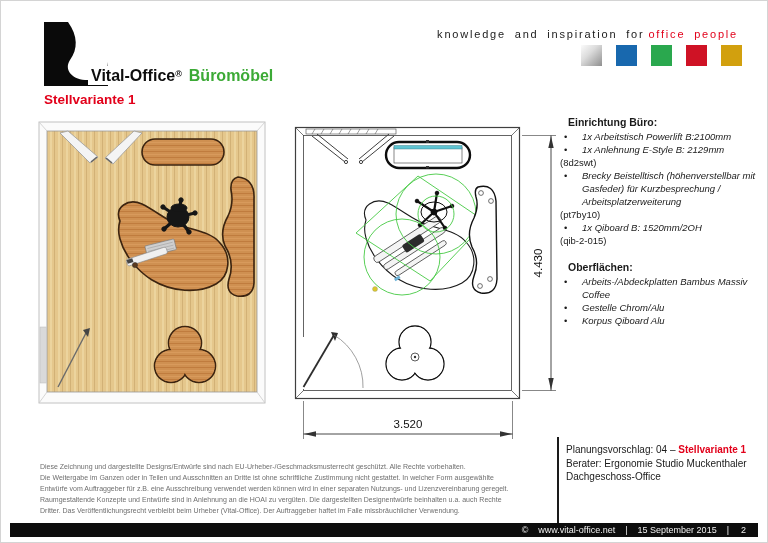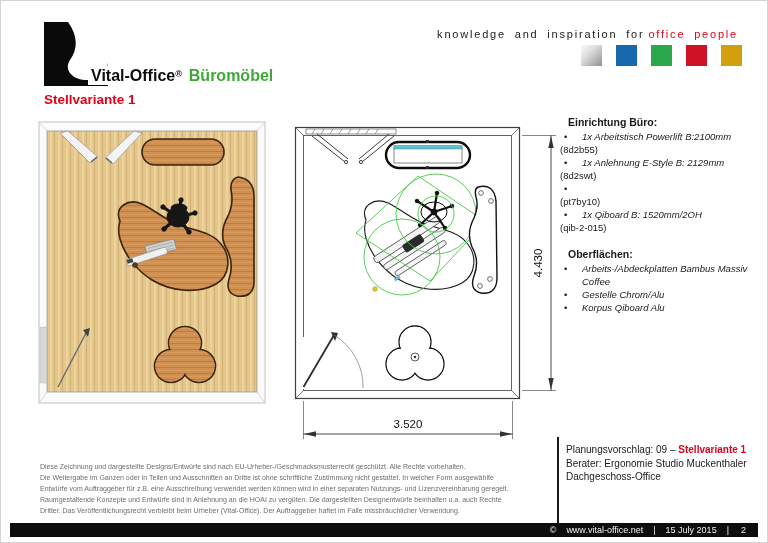--- a/index.html
+++ b/index.html
@@ -298,28 +298,28 @@
   </g>
 </svg>
 
 <div class="info-col">
   <div class="info-heading">Einrichtung Büro:</div>
 
   <div class="item">
       <span class="b">•</span>
       <span class="t">1x Arbeitstisch Powerlift B:2100mm</span>
     </div>
-  <div class="item code">(8d2b55)</div>
   <div class="item">
       <span class="b">•</span>
       <span class="t">1x Anlehnung E-Style B: 2129mm</span>
     </div>
   <div class="item code">(8d2swt)</div>
   <div class="item">
       <span class="b">•</span>
+      <span class="t">Brecky Beistelltisch (höhenverstellbar mit Gasfeder) für Kurzbesprechung / Arbeitsplatzerweiterung</span>
     </div>
   <div class="item code">(pt7by10)</div>
   <div class="item">
       <span class="b">•</span>
       <span class="t">1x Qiboard B: 1520mm/2OH</span>
     </div>
   <div class="item code">(qib-2-015)</div>
 
   <div class="info-heading second">Oberflächen:</div>
   <div class="item">
@@ -332,35 +332,35 @@
     </div>
   <div class="item">
       <span class="b">•</span>
       <span class="t">Korpus Qiboard Alu</span>
     </div>
 </div>
 
 <div class="v-divider"></div>
 <div class="project">
   <div>
-    <span>Planungsvorschlag: 09 –</span>
+    <span>Planungsvorschlag: 04 –</span>
     <span class="red accent-red">Stellvariante 1</span>
   </div>
   <div>Berater: Ergonomie Studio Muckenthaler</div>
   <div>Dachgeschoss-Office</div>
 </div>
 
 <div class="disclaimer">
   <div>Diese Zeichnung und dargestellte Designs/Entwürfe sind nach EU-Urheber-/Geschmacksmusterrecht geschützt. Alle Rechte vorbehalten.</div>
   <div>Die Weitergabe im Ganzen oder in Teilen und Ausschnitten an Dritte ist ohne schriftliche Zustimmung nicht gestattet. In welcher Form ausgewählte</div>
   <div>Entwürfe vom Auftraggeber für z.B. eine Ausschreibung verwendet werden können wird in einer separaten Nutzungs- und Lizenzvereinbarung geregelt.</div>
   <div>Raumgestaltende Konzepte und Entwürfe sind in Anlehnung an die HOAI zu vergüten. Die dargestellten Designentwürfe beinhalten u.a. auch Rechte</div>
   <div>Dritter. Das Veröffentlichungsrecht verbleibt beim Urheber (Vital-Office). Der Auftraggeber haftet im Falle missbräuchlicher Verwendung.</div>
 </div>
 
 <div class="footer-bar">
   <span>©</span>
   <span>www.vital-office.net</span>
   <span>|</span>
-  <span>15 July 2015</span>
+  <span>15 September 2015</span>
   <span>|</span>
   <span class="pg">2</span>
 </div>
 
 </body></html>

